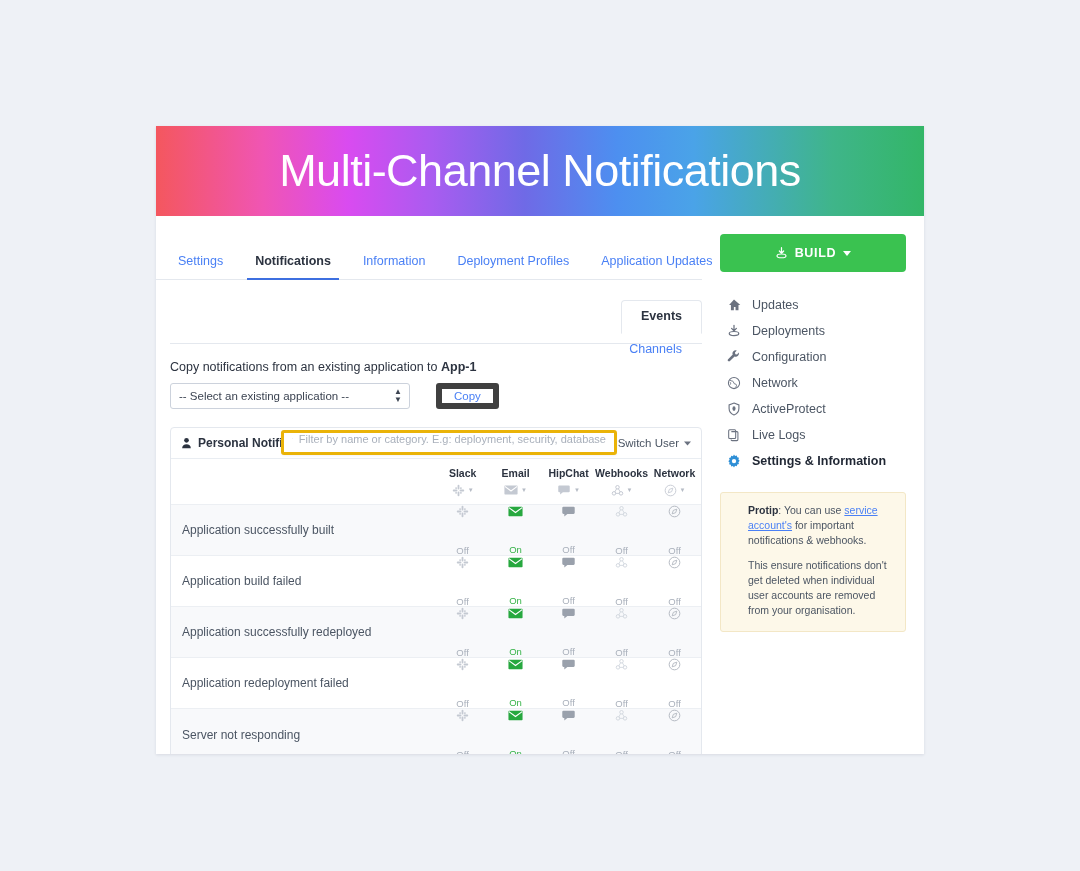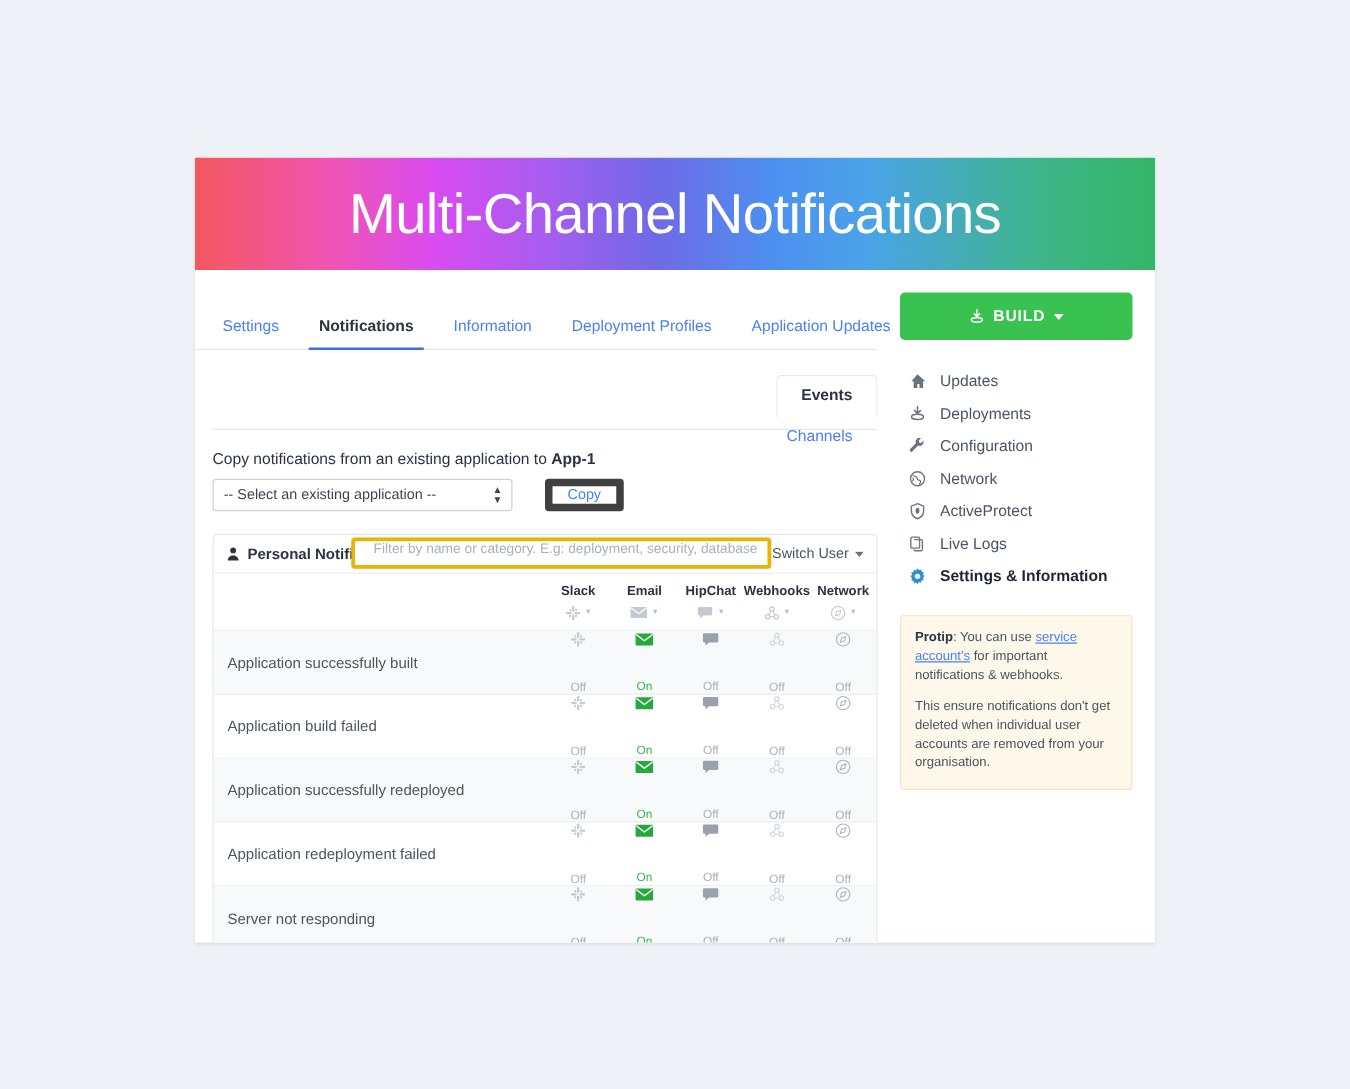--- a/index.html
+++ b/index.html
@@ -270,20 +270,21 @@
     margin: 18px 18px 0 0;
     background: #fdf8e9;
     border: 1px solid #f3e7c6;
     border-radius: 3px;
     padding: 10px 11px 12px 11px;
   }
   .protip p {
     font-size: 10.5px;
     color: #4b5563;
     line-height: 1.45;
+    margin-left: 16px;
   }
   .protip p + p { margin-top: 9px; }
   .protip b { color: #2c3340; }
   .protip a { color: #4a80f5; text-decoration: underline; cursor: pointer; }
 </style>
 </head>
 <body>
 
 <div id="page">
 

